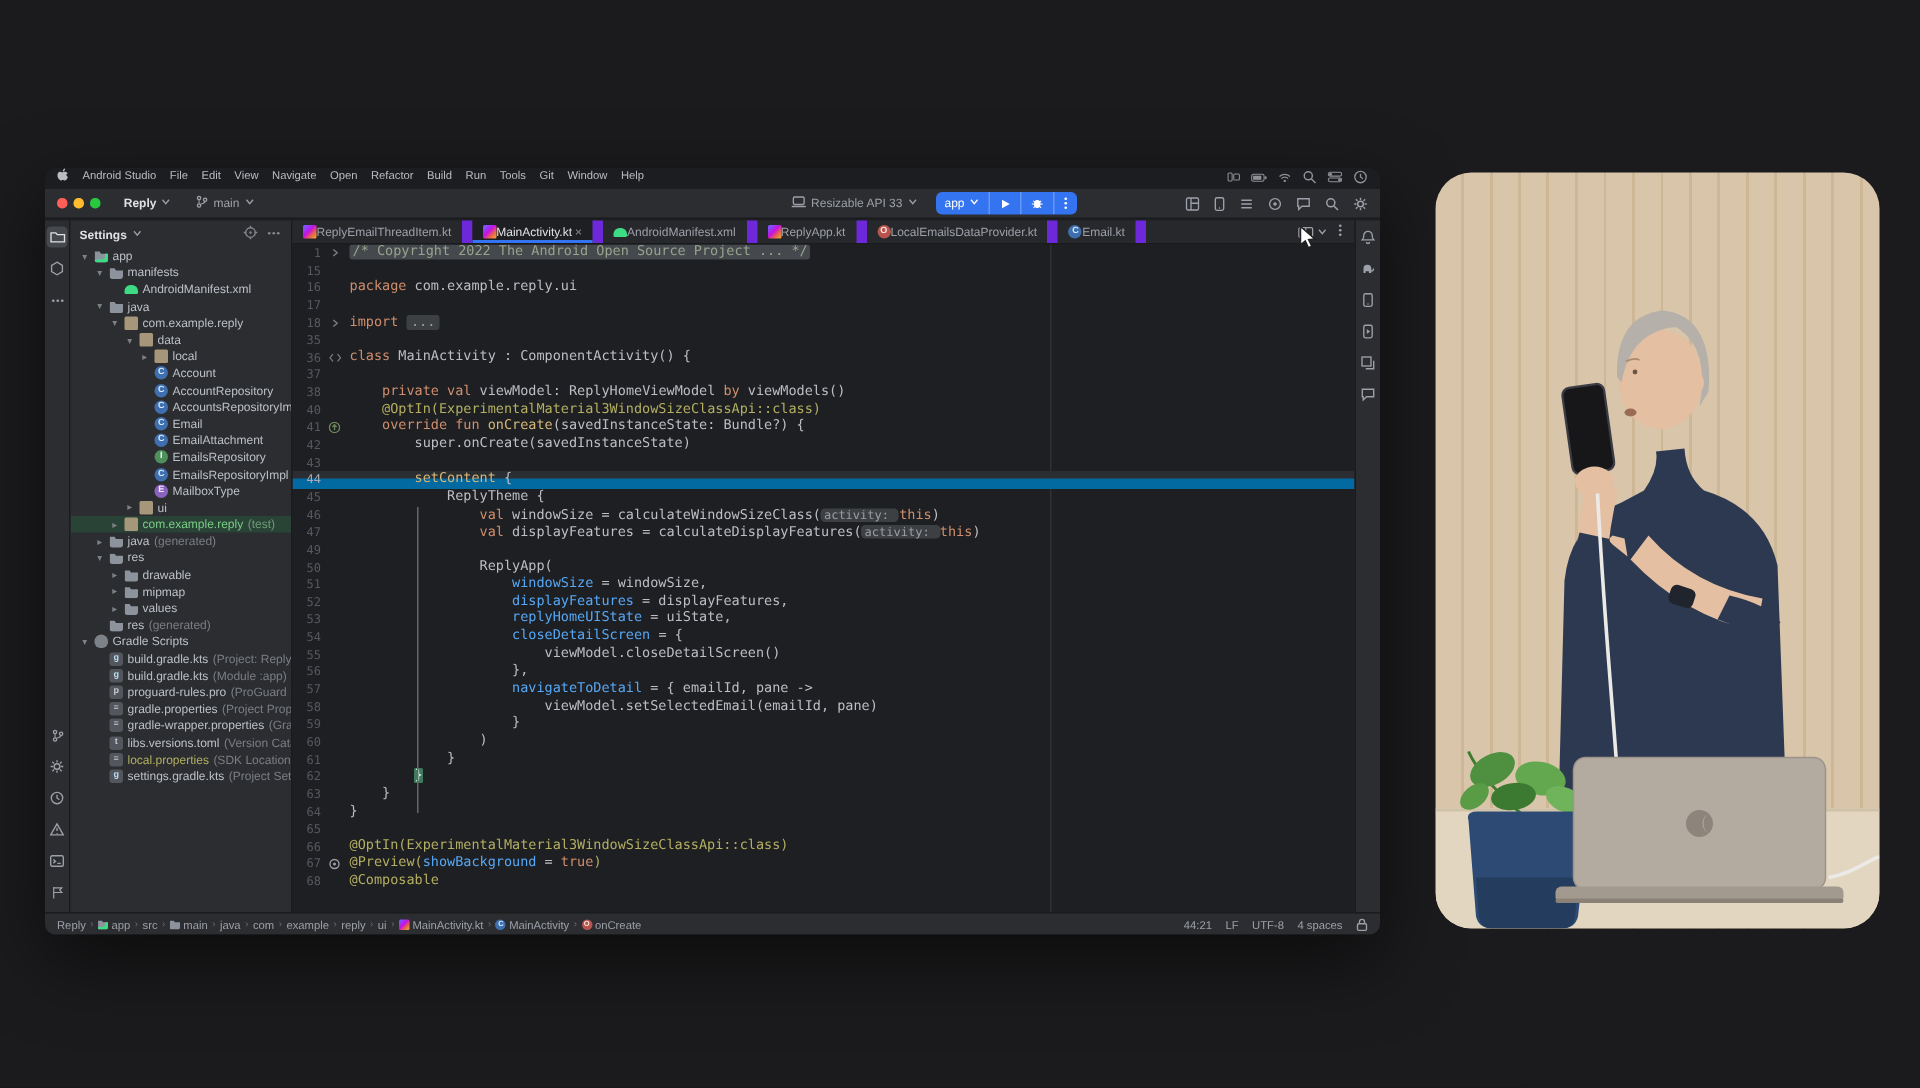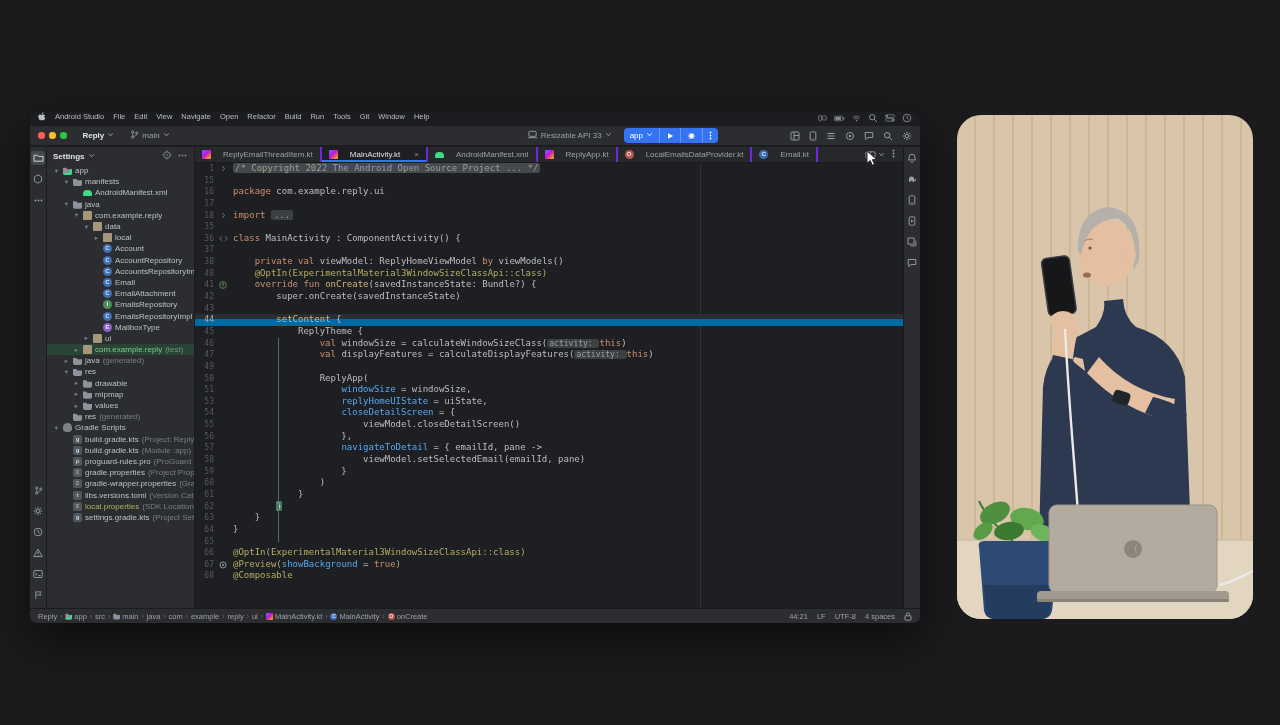--- a/index.html
+++ b/index.html
@@ -78,22 +78,22 @@
   .ic-gradle { background:#7d8289; border-radius:50% 50% 42% 42%; }
   .ic-gradlefile { background:#53565c; color:#b9dcf2; }
   .ic-props { background:#53565c; color:#c8cace; }
   .ic-toml { background:#53565c; color:#c8cace; }
   .ic-file { background:#53565c; color:#c8cace; }
 
   
   .editor { flex:1; display:flex; flex-direction:column; background:#1e1f22; min-width:0; }
   .tabsbar { height:16px; background:#26282b; display:flex; align-items:stretch;
     border-bottom:1px solid #1a1b1d; }
-  .tab { display:flex; align-items:center; gap:12px; padding:0 7px; font-size:8px;
-    color:#9da0a8; border-right:2px solid #6d28d9; position:relative; white-space:nowrap; }
+  .tab { display:flex; align-items:center; gap:0; padding:0 7px; font-size:8px;
+    color:#9da0a8; border-right:7px solid #6d28d9; position:relative; white-space:nowrap; }
   .tab.active { background:#1e1f22; color:#dfe1e5; }
   .tab.active::after { content:""; position:absolute; left:0; right:0; bottom:0; height:2px; background:#3574f0; }
   .tab .x { color:#8a8d93; font-size:8px; margin-left:2px; }
   .tabsright { margin-left:auto; display:flex; align-items:center; gap:7px; padding:0 8px; color:#9da0a8; }
 
   .codewrap { position:relative; flex:1; overflow:hidden; }
   .code { position:absolute; inset:0; font-family:"DejaVu Sans Mono", monospace; font-size:9px; }
   .cline { height:11.65px; line-height:11.65px; display:flex; white-space:pre; position:relative; }
   .cline .ln { width:22px; flex:none; text-align:right; color:#55585e; padding-right:3px;
     font-size:8px; }
@@ -617,20 +617,21 @@
                   </svg></span><span class="src"><span class="w">    </span><span class="k">override fun </span><span class="y">onCreate</span><span class="w">(savedInstanceState: Bundle?) {</span></span></div>
               <div class="cline"><span class="ln">42</span><span class="gic"></span><span class="src"><span class="w">        super.onCreate(savedInstanceState)</span></span></div>
               <div class="cline"><span class="ln">43</span><span class="gic"></span><span class="src"></span></div>
               <div class="cline caret"><span class="ln">44</span><span class="gic"></span><span class="src"><span class="w">        </span><span class="y">setContent</span><span class="w"> {</span></span></div>
               <div class="cline"><span class="ln">45</span><span class="gic"></span><span class="src"><span class="w">            ReplyTheme {</span></span></div>
               <div class="cline"><span class="ln">46</span><span class="gic"></span><span class="src"><span class="w">                </span><span class="k">val </span><span class="w">windowSize = calculateWindowSizeClass(</span><span class="h">activity: </span><span class="k">this</span><span class="w">)</span></span></div>
               <div class="cline"><span class="ln">47</span><span class="gic"></span><span class="src"><span class="w">                </span><span class="k">val </span><span class="w">displayFeatures = calculateDisplayFeatures(</span><span class="h">activity: </span><span class="k">this</span><span class="w">)</span></span></div>
               <div class="cline"><span class="ln">49</span><span class="gic"></span><span class="src"></span></div>
               <div class="cline"><span class="ln">50</span><span class="gic"></span><span class="src"><span class="w">                ReplyApp(</span></span></div>
               <div class="cline"><span class="ln">51</span><span class="gic"></span><span class="src"><span class="w">                    </span><span class="b">windowSize</span><span class="w"> = windowSize,</span></span></div>
+              <div class="cline"><span class="ln">52</span><span class="gic"></span><span class="src"><span class="w">                    </span><span class="b">displayFeatures</span><span class="w"> = displayFeatures,</span></span></div>
               <div class="cline"><span class="ln">53</span><span class="gic"></span><span class="src"><span class="w">                    </span><span class="b">replyHomeUIState</span><span class="w"> = uiState,</span></span></div>
               <div class="cline"><span class="ln">54</span><span class="gic"></span><span class="src"><span class="w">                    </span><span class="b">closeDetailScreen</span><span class="w"> = {</span></span></div>
               <div class="cline"><span class="ln">55</span><span class="gic"></span><span class="src"><span class="w">                        viewModel.closeDetailScreen()</span></span></div>
               <div class="cline"><span class="ln">56</span><span class="gic"></span><span class="src"><span class="w">                    },</span></span></div>
               <div class="cline"><span class="ln">57</span><span class="gic"></span><span class="src"><span class="w">                    </span><span class="b">navigateToDetail</span><span class="w"> = { emailId, pane -&gt;</span></span></div>
               <div class="cline"><span class="ln">58</span><span class="gic"></span><span class="src"><span class="w">                        viewModel.setSelectedEmail(emailId, pane)</span></span></div>
               <div class="cline"><span class="ln">59</span><span class="gic"></span><span class="src"><span class="w">                    }</span></span></div>
               <div class="cline"><span class="ln">60</span><span class="gic"></span><span class="src"><span class="w">                )</span></span></div>
               <div class="cline"><span class="ln">61</span><span class="gic"></span><span class="src"><span class="w">            }</span></span></div>
               <div class="cline"><span class="ln">62</span><span class="gic"></span><span class="src"><span class="w">        </span><span class="m">}</span></span></div>

